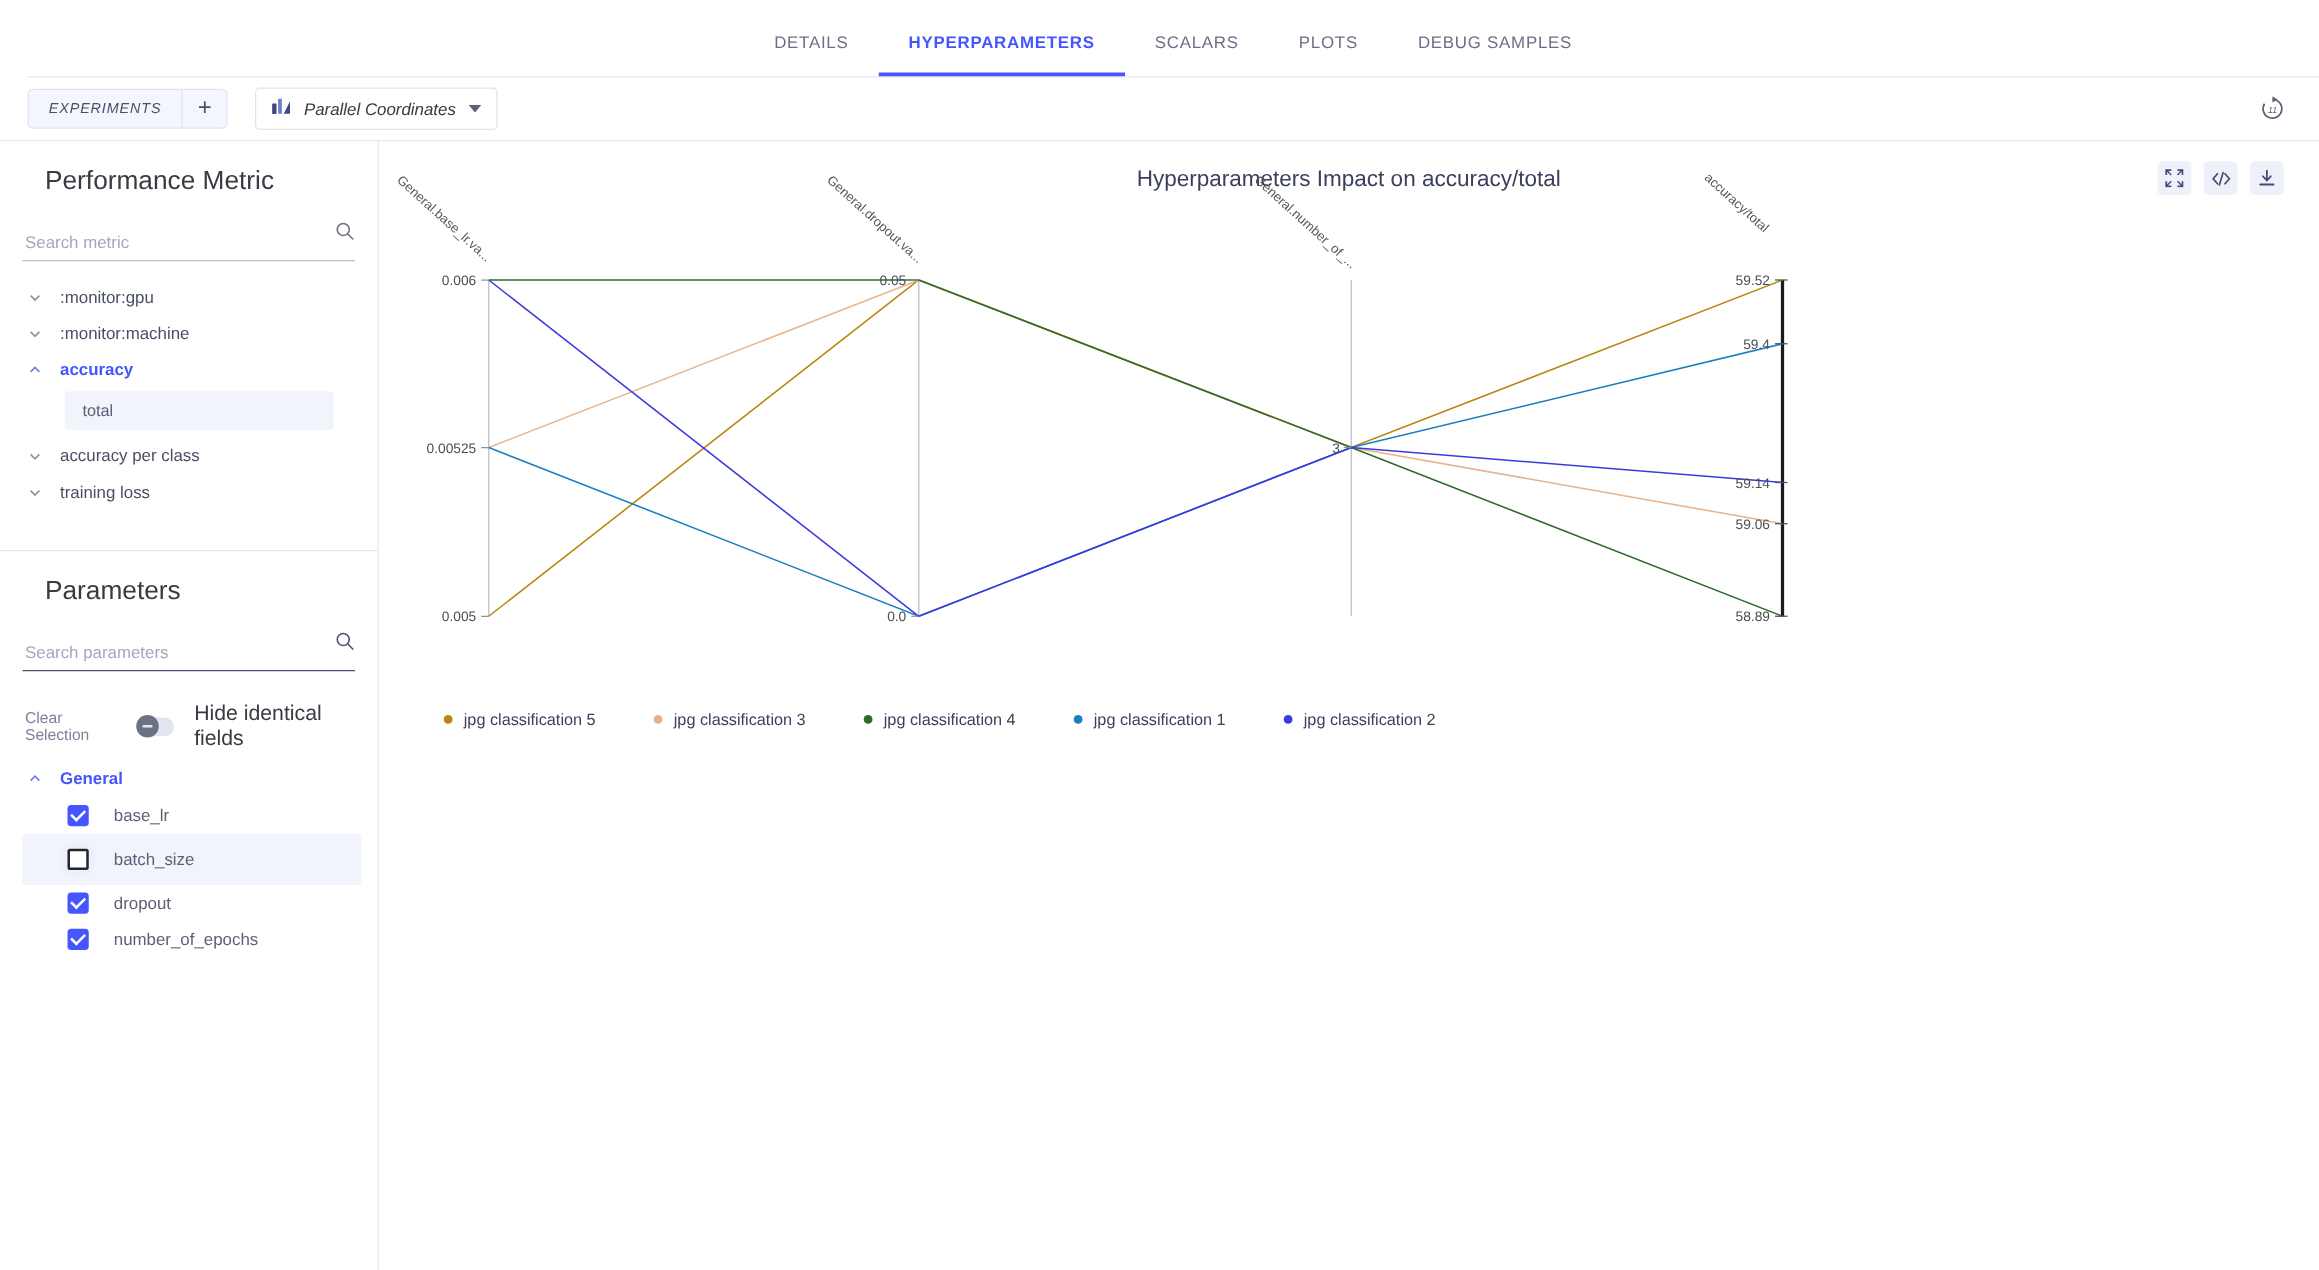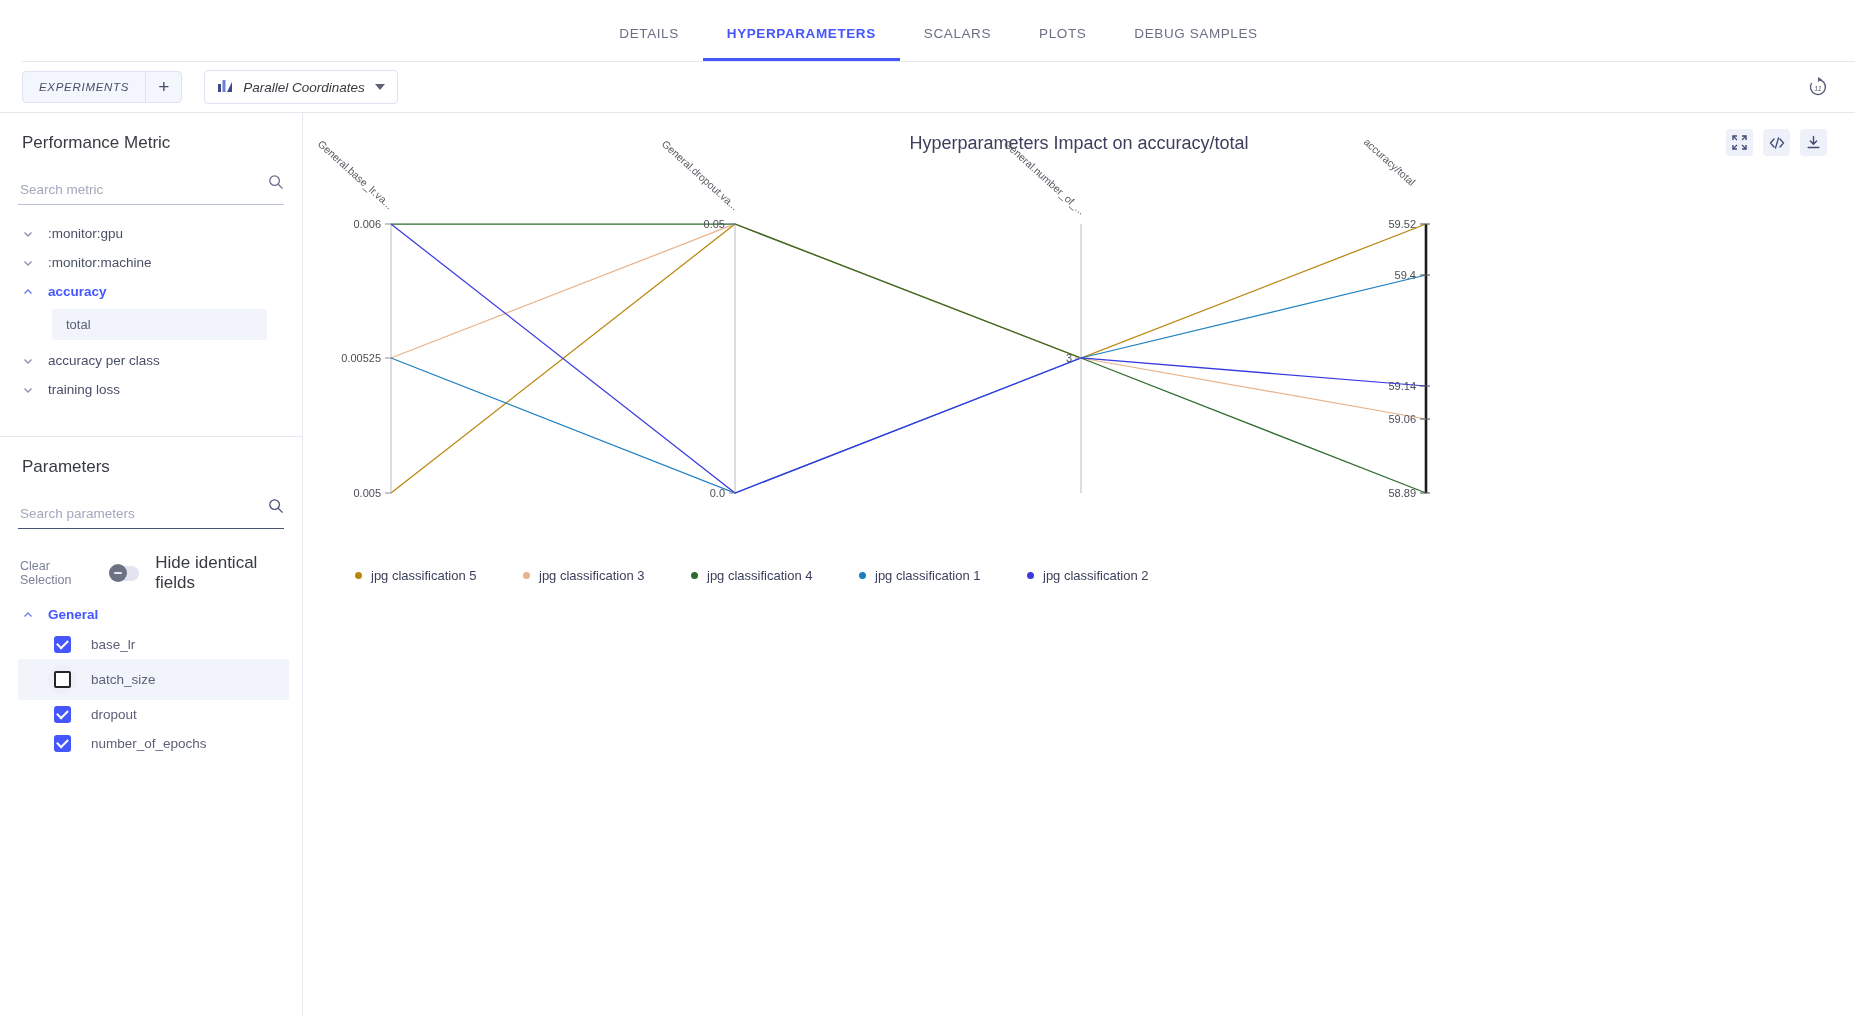--- a/index.html
+++ b/index.html
@@ -102,21 +102,21 @@
 
   
   .sidebar {
     width:303px;
     border-right:1px solid #e6e8ef;
     flex:0 0 303px;
     background:#fff;
     position:relative;
   }
   .panel { padding:16px 18px 10px 18px; }
-  .panel-title { font-size:17px; color:#383b41; margin:4px 0 16px 4px; }
+  .panel-title { font-size:21px; color:#383b41; margin:4px 0 16px 18px; }
   .search-wrap {
     display:flex; align-items:center;
     border-bottom:1px solid #b8c0d8;
     padding-bottom:6px;
     margin:0 0 14px 0;
   }
   .search-wrap.thick { border-bottom:1.6px solid #4a5272; }
   .search-wrap input {
     flex:1; border:0; outline:0;
     font-size:13.5px; color:#7f1d1d;

